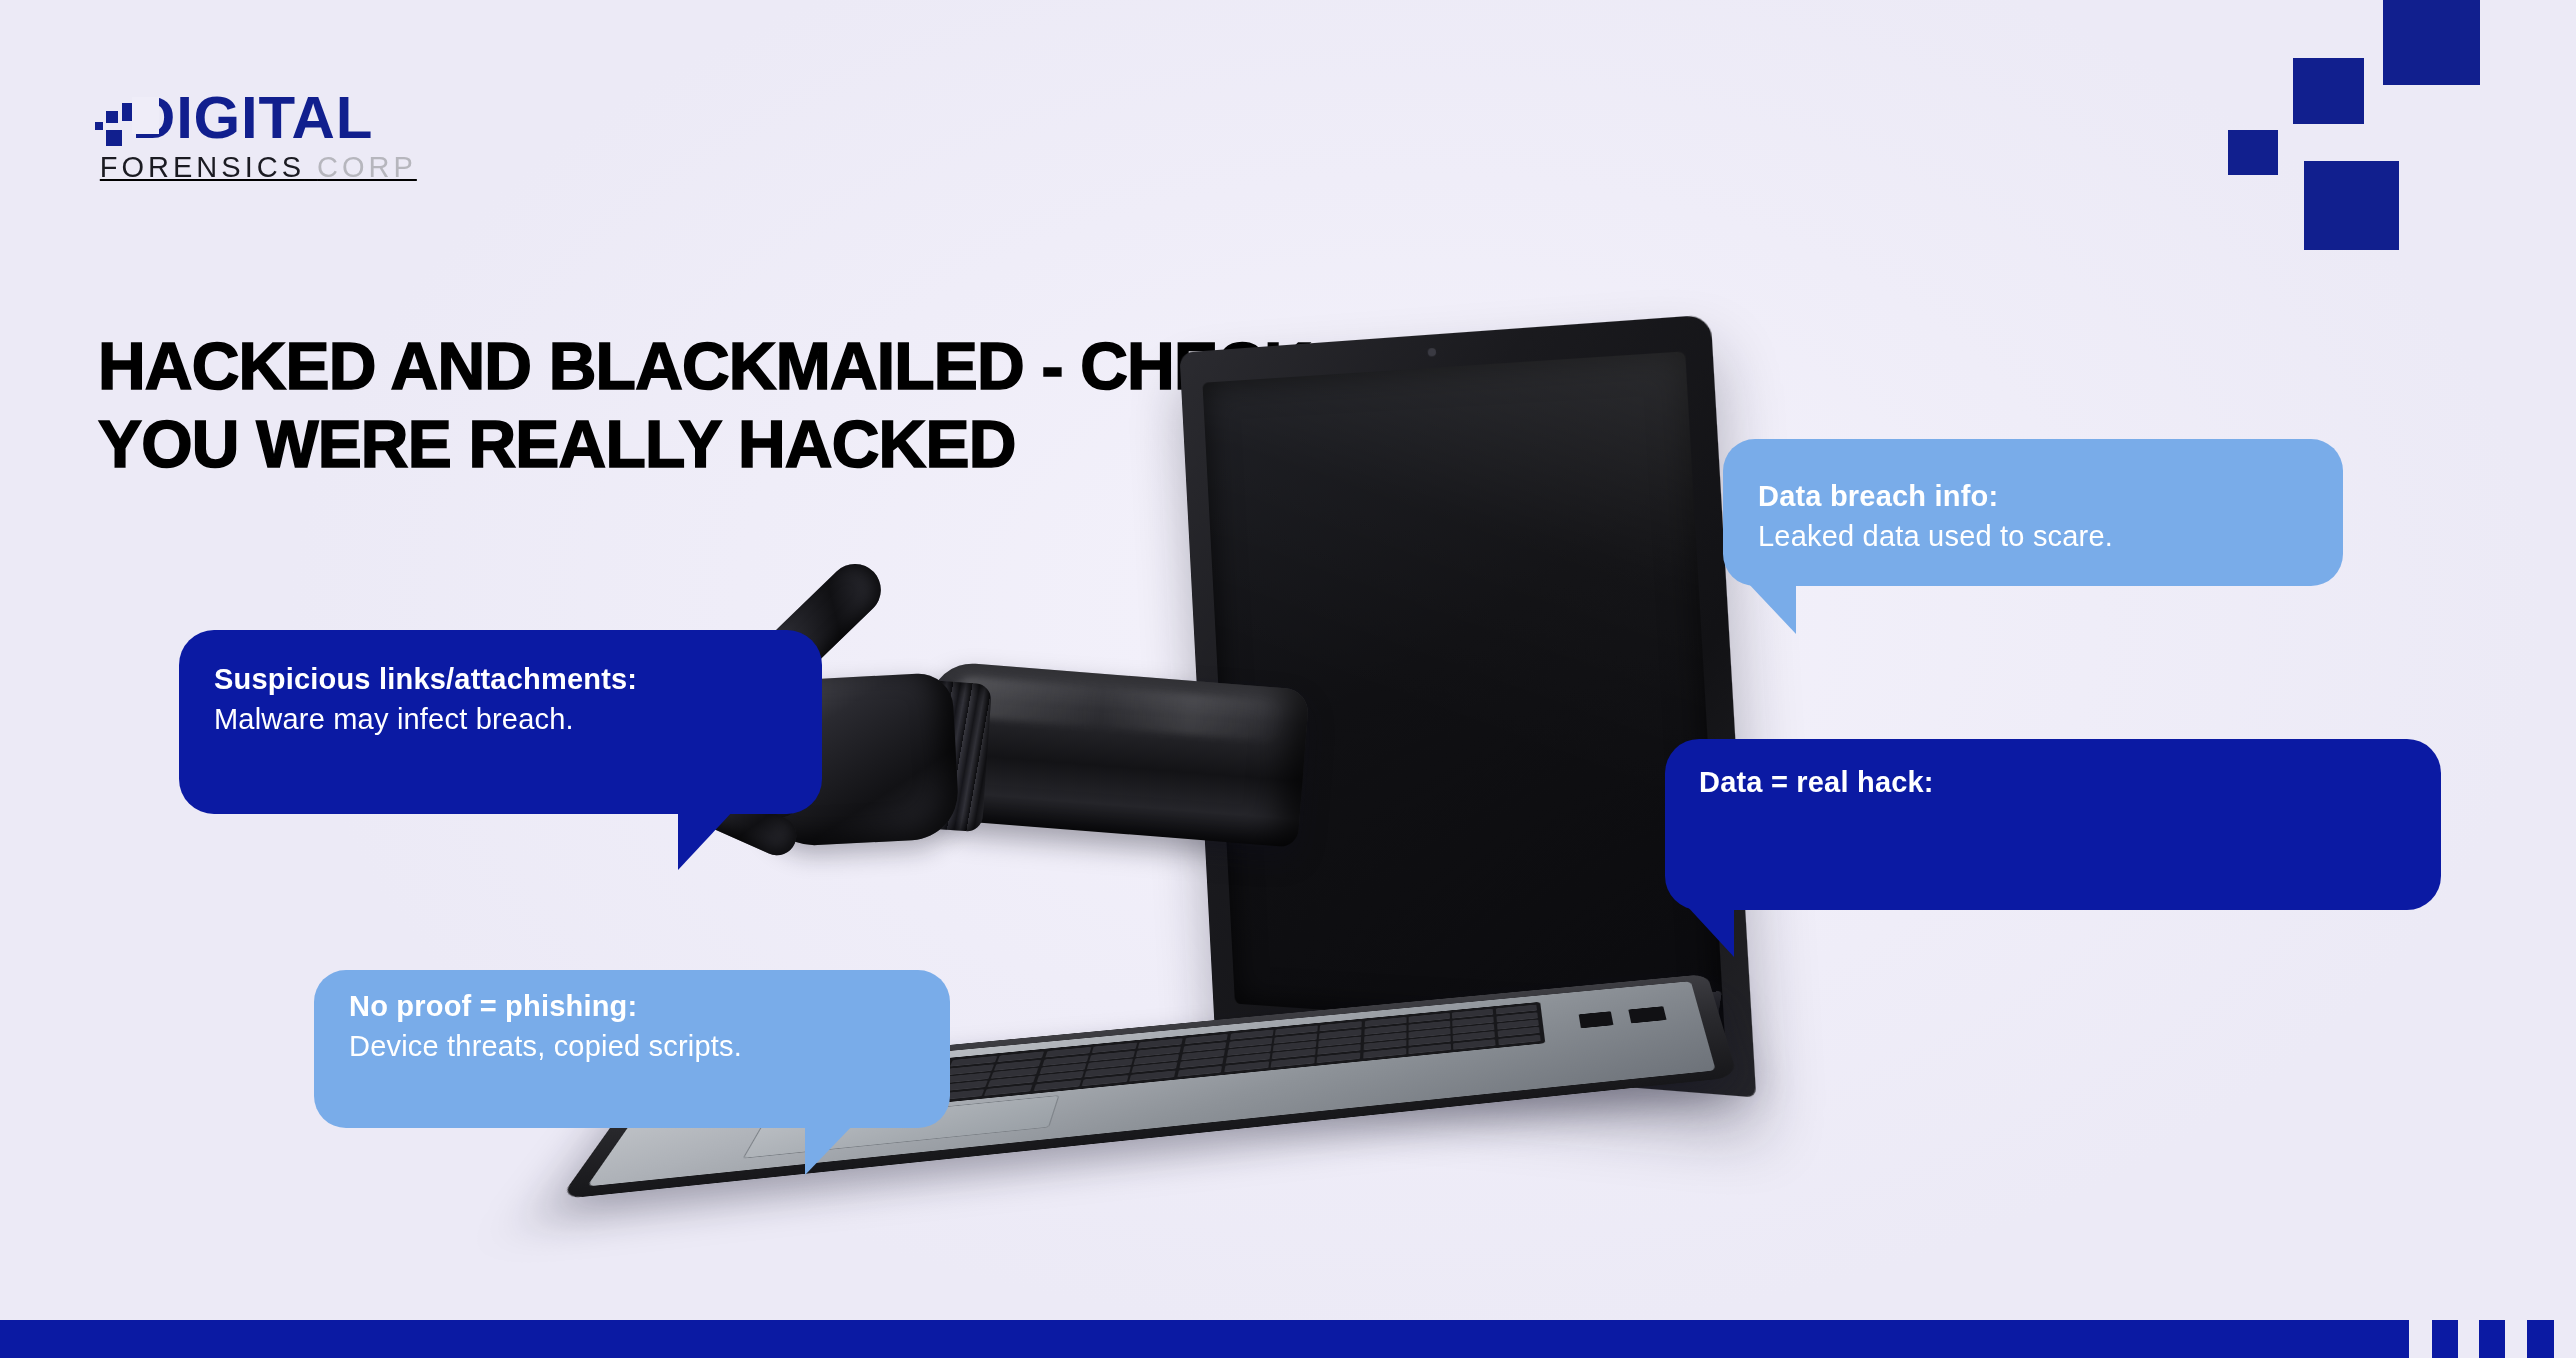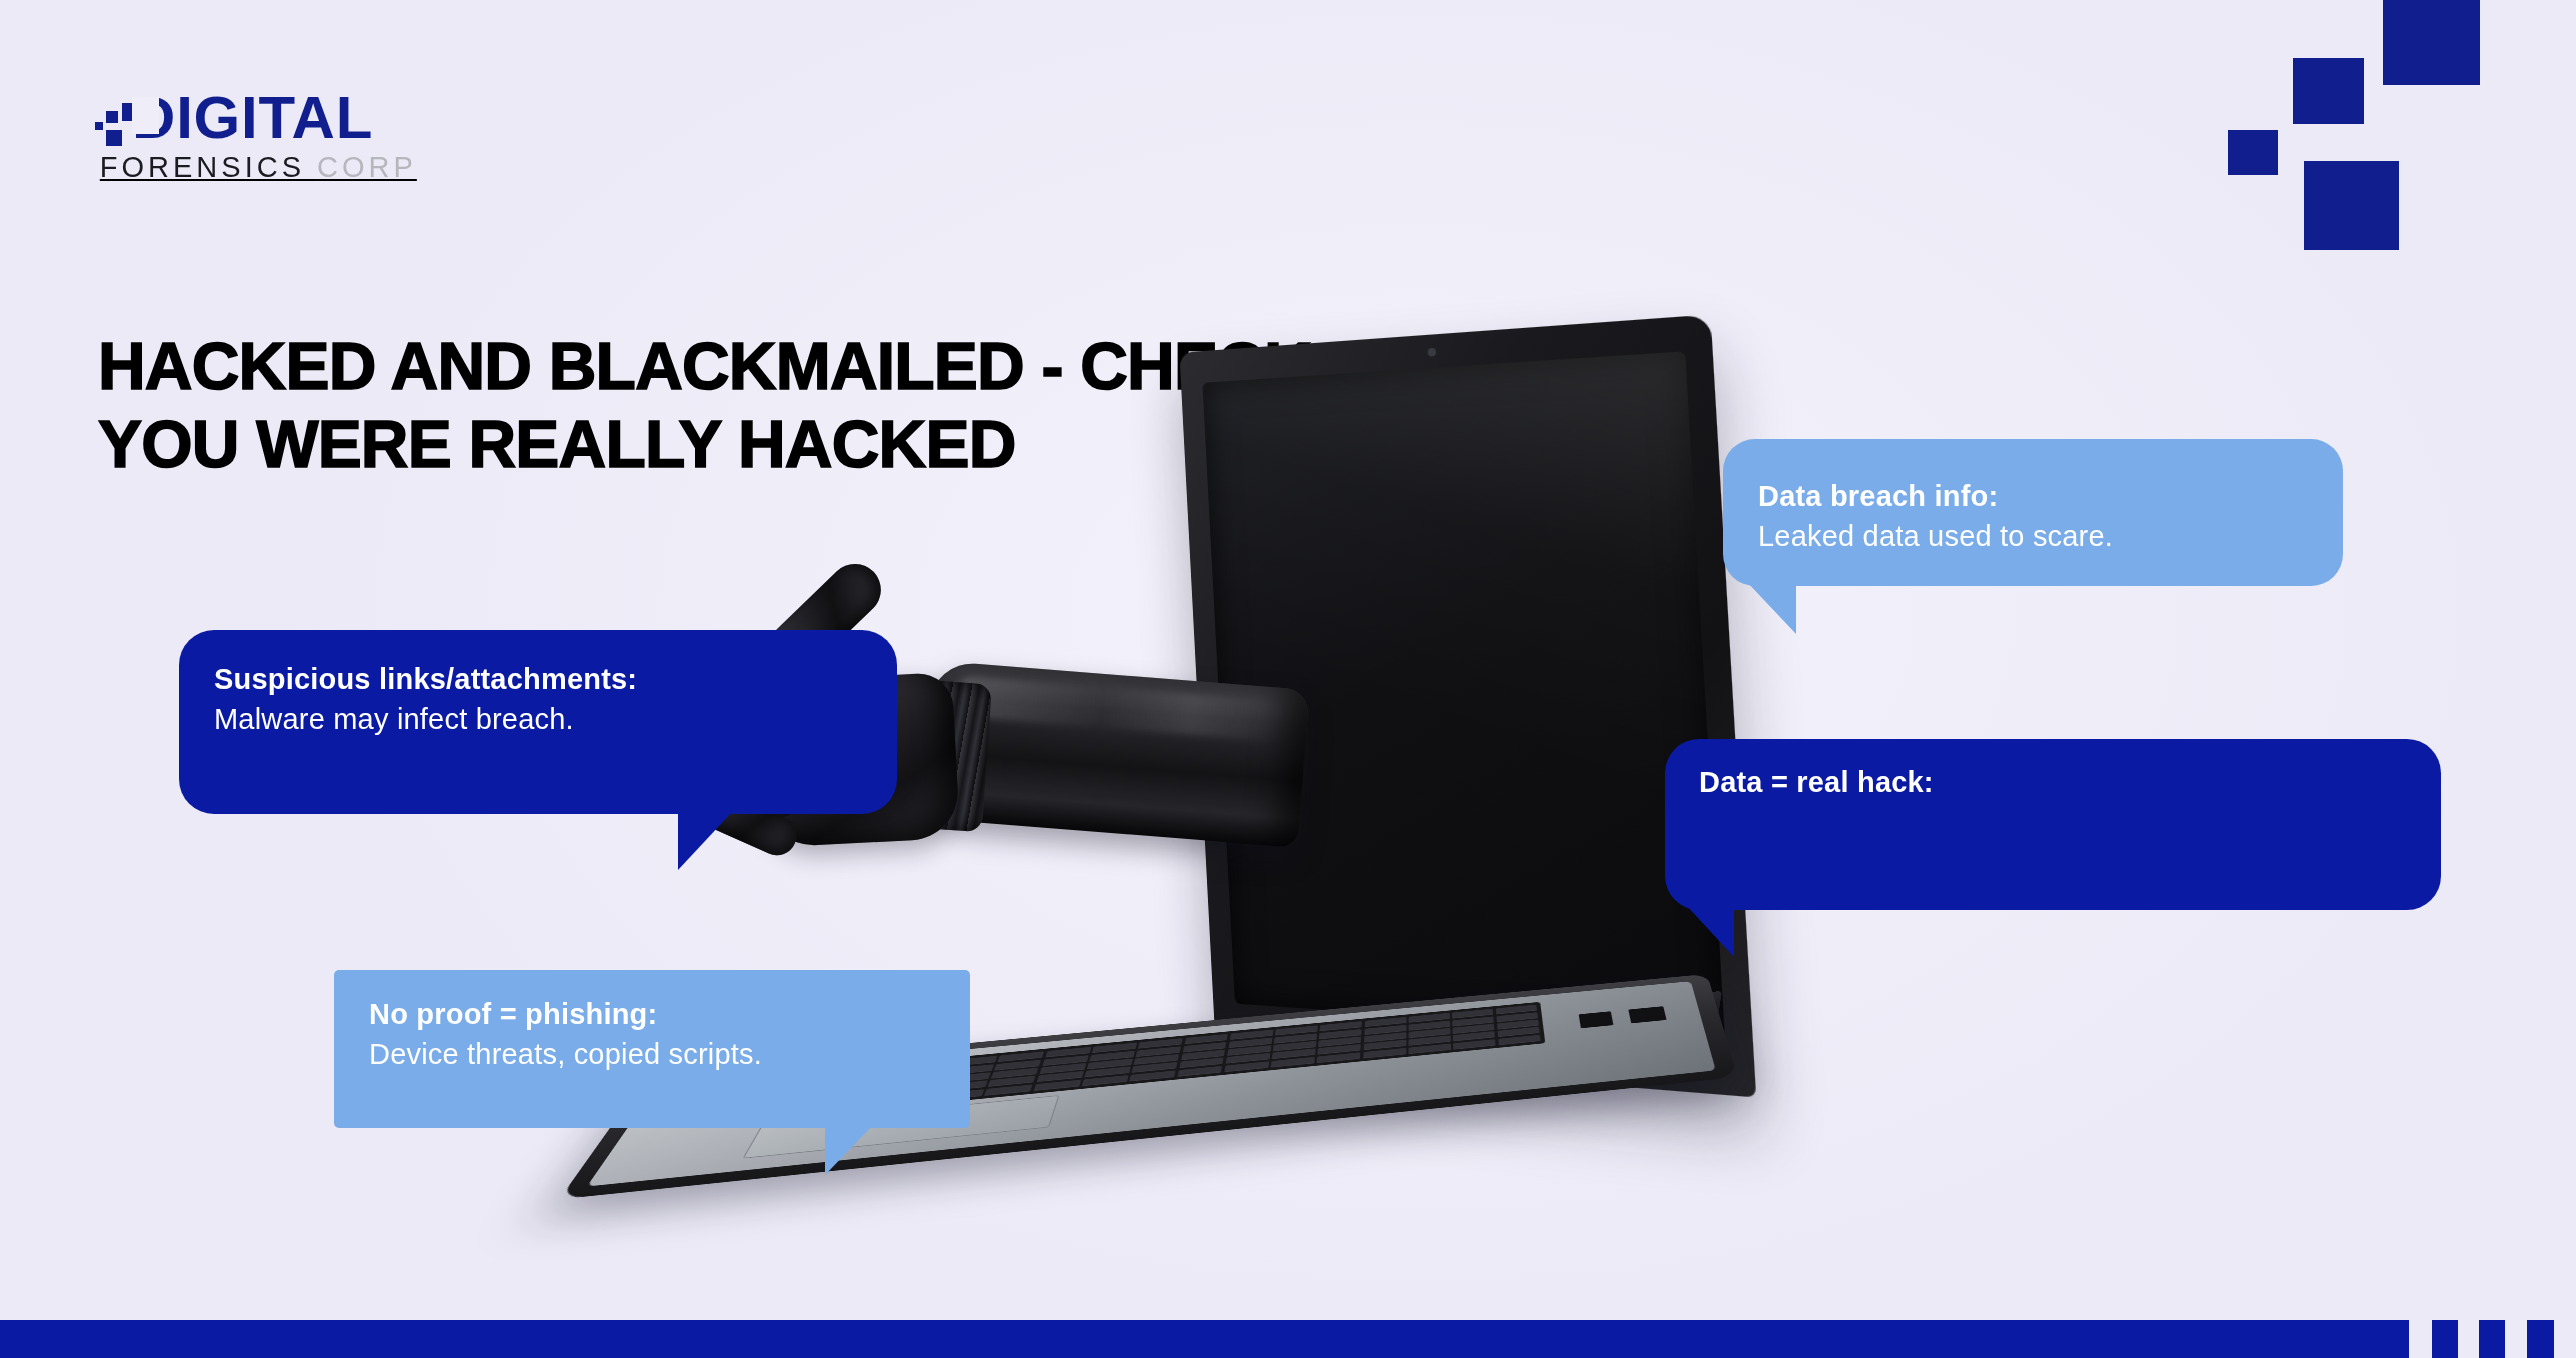--- a/index.html
+++ b/index.html
@@ -343,21 +343,21 @@
   }
   .bubble.dark { background: #0b1aa3; }
   .bubble.light { background: #79ace9; }
 
   .tail { position: absolute; width: 0; height: 0; }
 
   
   .b-suspicious {
     left: 179px;
     top: 630px;
-    width: 718px;
+    width: 643px;
     height: 184px;
     border-radius: 35px;
   }
   .b-suspicious .tail {
     left: 499px;
     top: 180px;
     border-left: 0 solid transparent;
     border-right: 56px solid transparent;
     border-top: 60px solid #0b1aa3;
   }
@@ -391,26 +391,26 @@
   .b-proof .tail {
     left: 21px;
     top: 166px;
     border-right: 0 solid transparent;
     border-left: 48px solid transparent;
     border-top: 52px solid #0b1aa3;
   }
 
   
   .b-phishing {
-    left: 334px;
+    left: 314px;
     top: 970px;
     width: 636px;
     height: 158px;
-    border-radius: 5px;
-    padding: 24px 35px;
+    border-radius: 32px;
+    padding: 16px 35px;
   }
   .b-phishing .tail {
     left: 491px;
     top: 153px;
     border-left: 0 solid transparent;
     border-right: 50px solid transparent;
     border-top: 52px solid #79ace9;
   }
 </style>
 </head>

